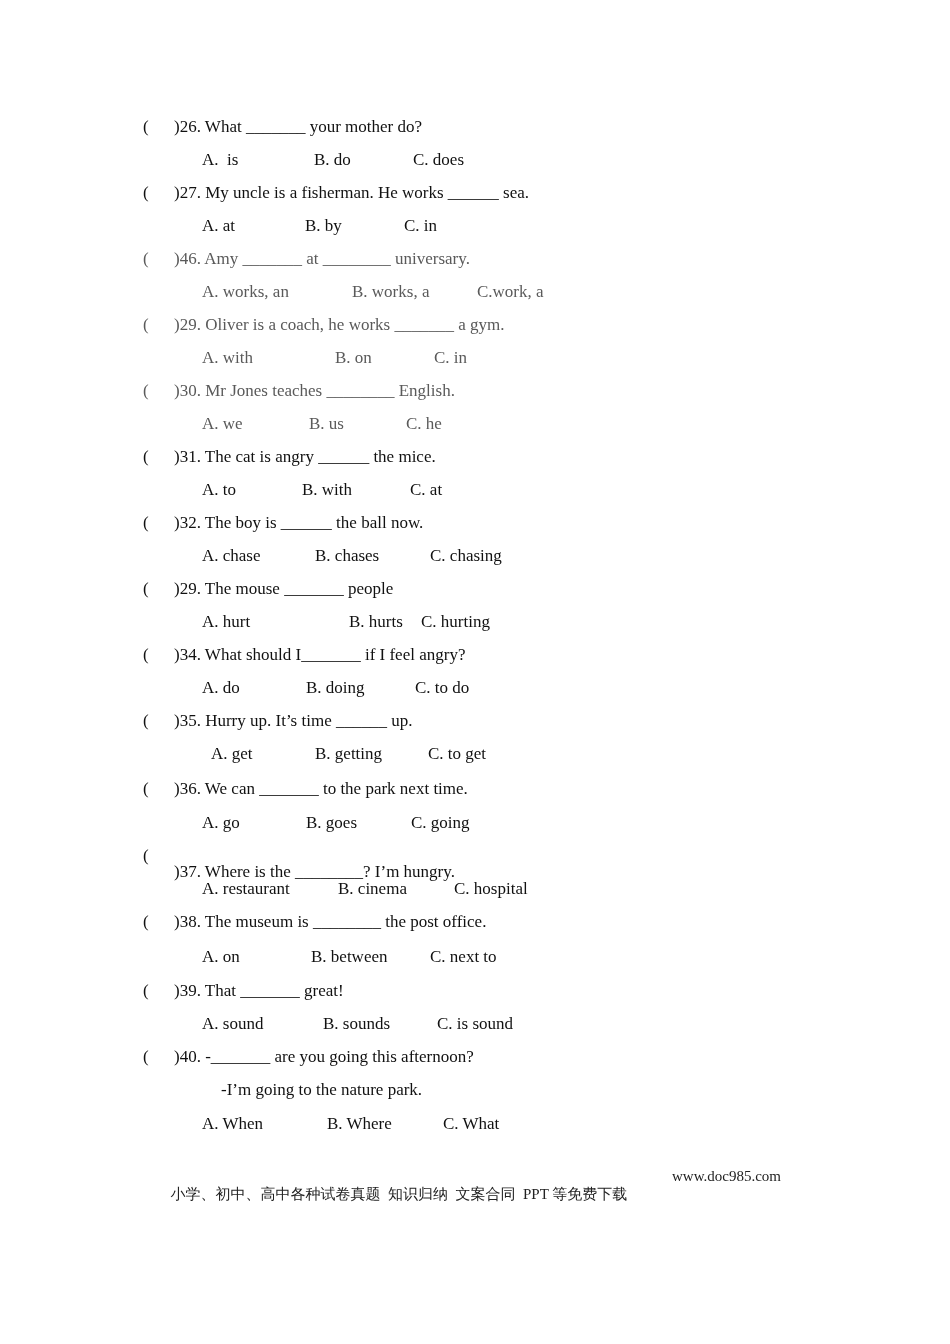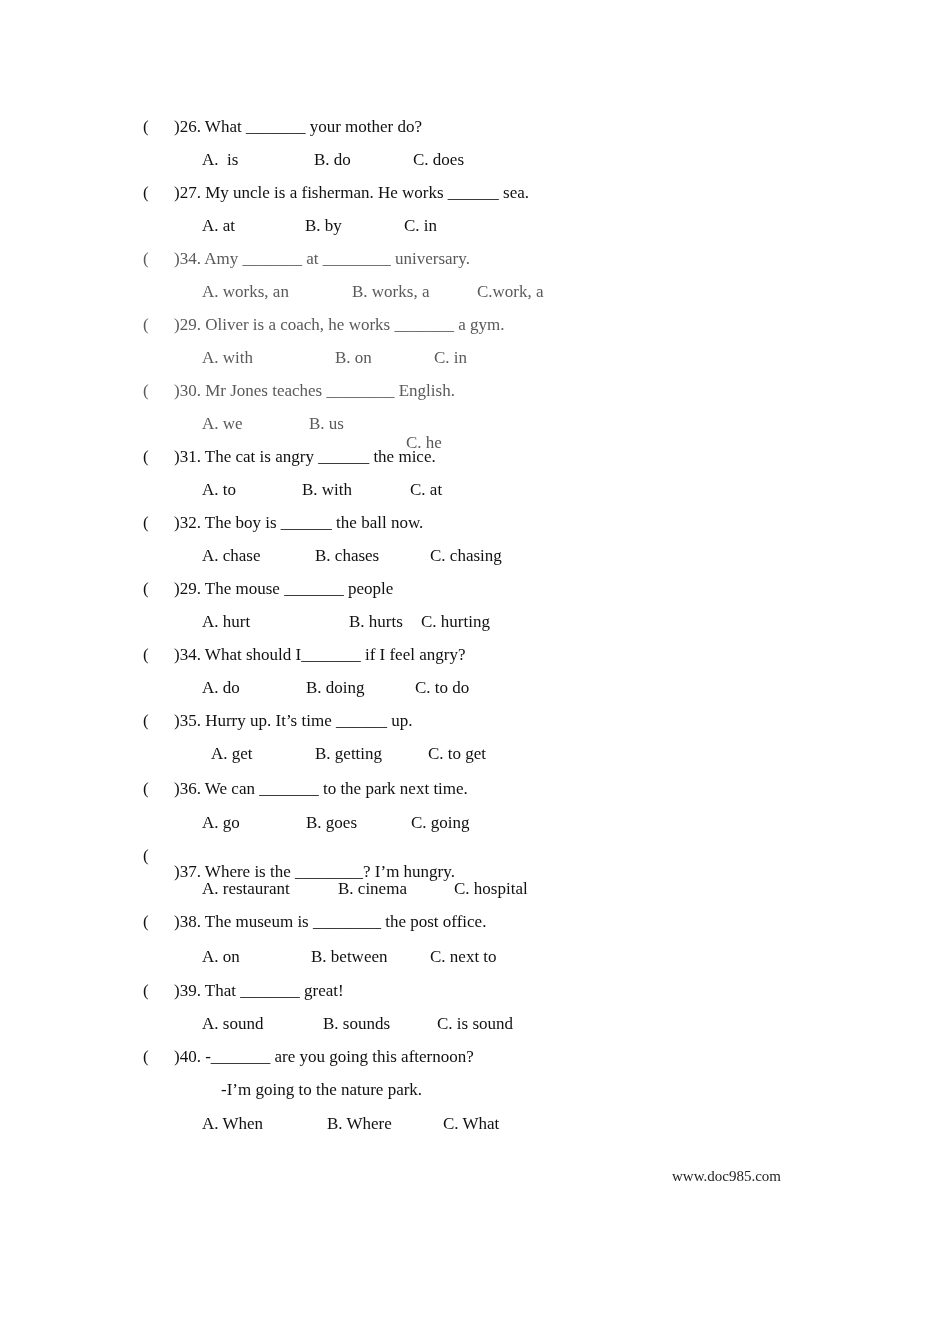--- a/index.html
+++ b/index.html
@@ -21,34 +21,34 @@
     <div class="line stem" style="top: 117px;">)26. What _______ your mother do?</div>
     <div class="line opt" style="top: 150px; left: 202px;">A.  is</div>
     <div class="line opt" style="top: 150px; left: 314px;">B. do</div>
     <div class="line opt" style="top: 150px; left: 413px;">C. does</div>
     <div class="line paren" style="top: 183px;">(</div>
     <div class="line stem" style="top: 183px;">)27. My uncle is a fisherman. He works ______ sea.</div>
     <div class="line opt" style="top: 216px; left: 202px;">A. at</div>
     <div class="line opt" style="top: 216px; left: 305px;">B. by</div>
     <div class="line opt" style="top: 216px; left: 404px;">C. in</div>
     <div class="line paren gray" style="top: 249px;">(</div>
-    <div class="line stem gray" style="top: 249px;">)34. Amy _______ at ________ universary.</div>
+    <div class="line stem gray" style="top: 249px;">)46. Amy _______ at ________ universary.</div>
     <div class="line opt gray" style="top: 282px; left: 202px;">A. works, an</div>
     <div class="line opt gray" style="top: 282px; left: 352px;">B. works, a</div>
     <div class="line opt gray" style="top: 282px; left: 477px;">C.work, a</div>
     <div class="line paren gray" style="top: 315px;">(</div>
     <div class="line stem gray" style="top: 315px;">)29. Oliver is a coach, he works _______ a gym.</div>
     <div class="line opt gray" style="top: 348px; left: 202px;">A. with</div>
     <div class="line opt gray" style="top: 348px; left: 335px;">B. on</div>
     <div class="line opt gray" style="top: 348px; left: 434px;">C. in</div>
     <div class="line paren gray" style="top: 381px;">(</div>
     <div class="line stem gray" style="top: 381px;">)30. Mr Jones teaches ________ English.</div>
     <div class="line opt gray" style="top: 414px; left: 202px;">A. we</div>
     <div class="line opt gray" style="top: 414px; left: 309px;">B. us</div>
-    <div class="line opt gray" style="top: 414px; left: 406px; margin-top: 19px;">C. he</div>
+    <div class="line opt gray" style="top: 414px; left: 406px;">C. he</div>
     <div class="line paren" style="top: 447px;">(</div>
     <div class="line stem" style="top: 447px;">)31. The cat is angry ______ the mice.</div>
     <div class="line opt" style="top: 480px; left: 202px;">A. to</div>
     <div class="line opt" style="top: 480px; left: 302px;">B. with</div>
     <div class="line opt" style="top: 480px; left: 410px;">C. at</div>
     <div class="line paren" style="top: 513px;">(</div>
     <div class="line stem" style="top: 513px;">)32. The boy is ______ the ball now.</div>
     <div class="line opt" style="top: 546px; left: 202px;">A. chase</div>
     <div class="line opt" style="top: 546px; left: 315px; text-align: center;">B. chases</div>
     <div class="line opt" style="top: 546px; left: 430px;">C. chasing</div>
@@ -89,14 +89,15 @@
     <div class="line opt" style="top: 1014px; left: 437px;">C. is sound</div>
     <div class="line paren" style="top: 1047px;">(</div>
     <div class="line stem" style="top: 1047px;">)40. -_______ are you going this afternoon?</div>
     <div class="line " style="top: 1080px; left: 221px;">-I’m going to the nature park.</div>
     <div class="line opt" style="top: 1114px; left: 202px;">A. When</div>
     <div class="line opt" style="top: 1114px; left: 327px;">B. Where</div>
     <div class="line opt" style="top: 1114px; left: 443px;">C. What</div>
   </div>
 
 <div class="footer">
+  <span>小学、初中、高中各种试卷真题  知识归纳  文案合同  PPT 等免费下载</span>
   <span class="url">www.doc985.com</span>
 </div>
 
 </body></html>

